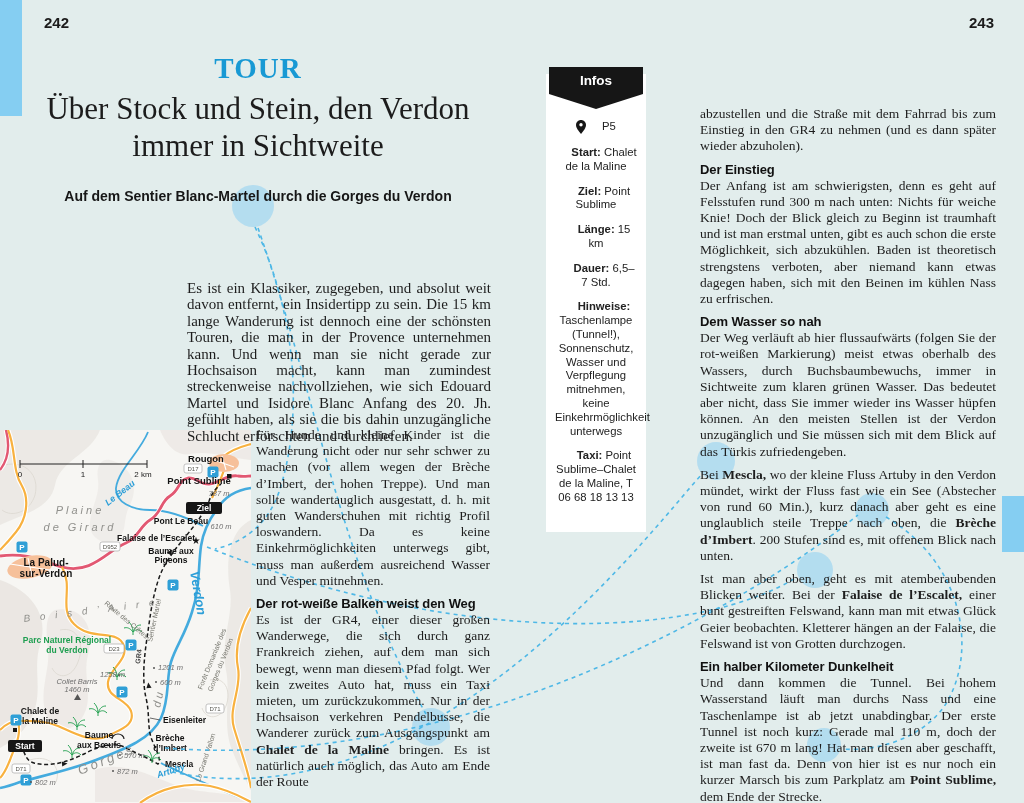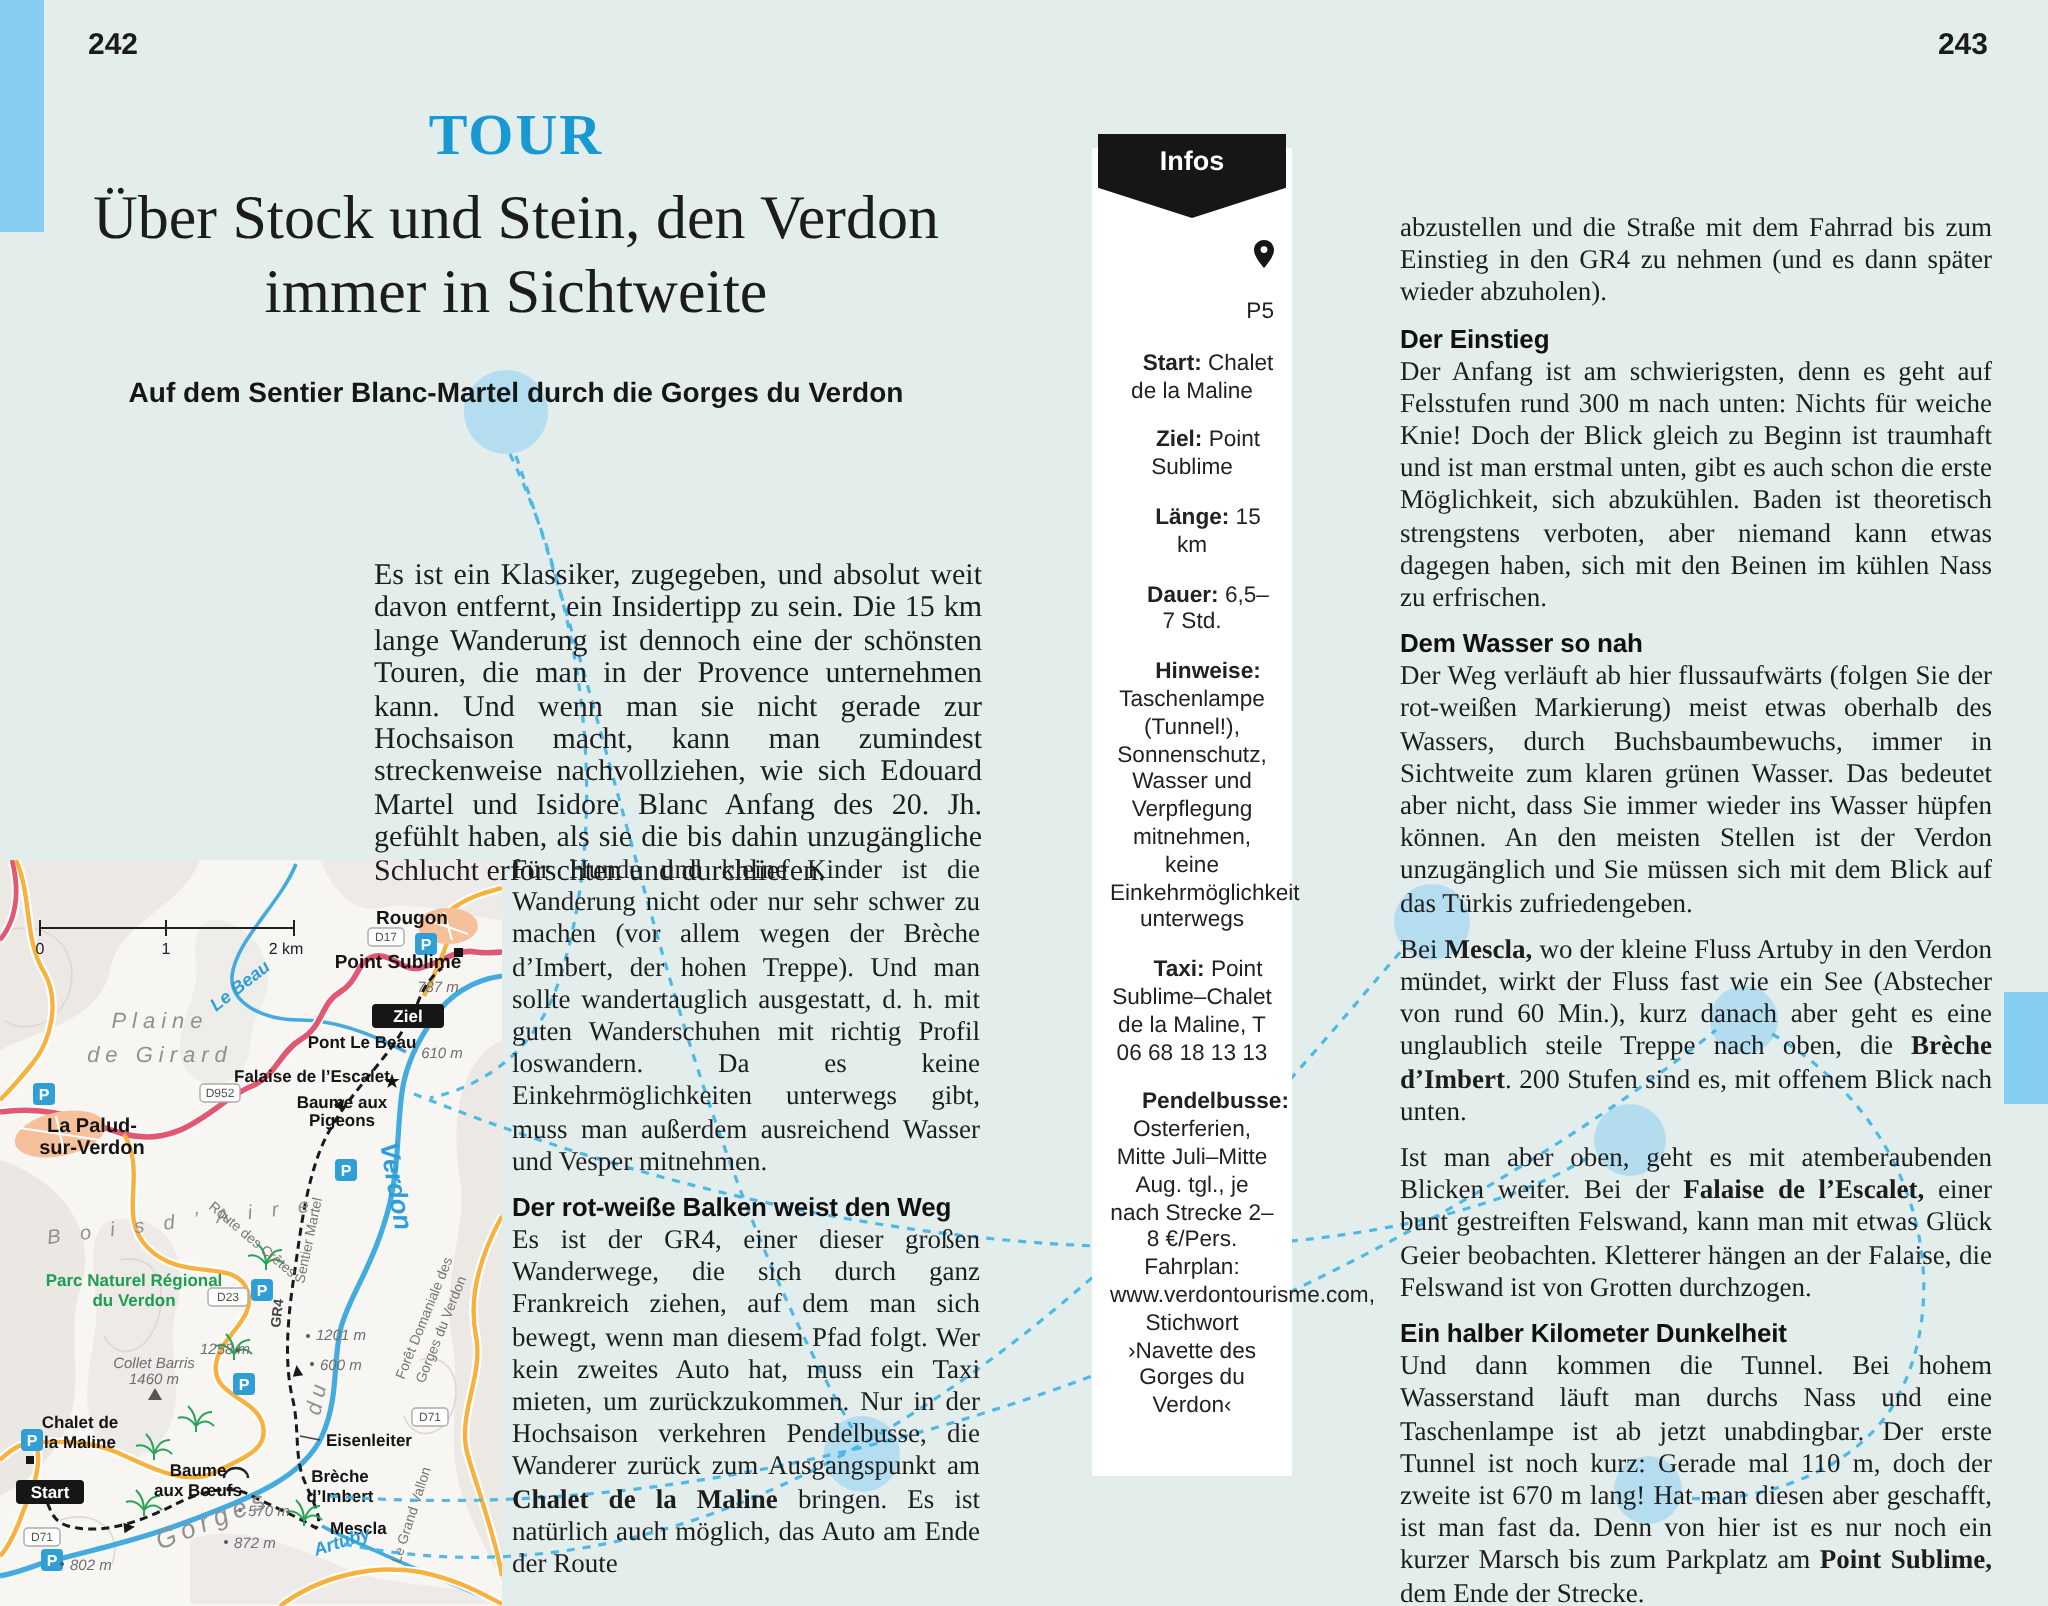--- a/index.html
+++ b/index.html
@@ -32,21 +32,21 @@
 
   
   #infobox{position:absolute;left:546px;top:74px;width:100px;z-index:10;
            background:#ffffff;padding:46px 9px 16px 9px;box-sizing:border-box;
            text-align:center;font:11.3px/13.8px "Liberation Sans",sans-serif;color:#222;}
   #ribbon{position:absolute;top:-7px;left:50%;width:94px;margin-left:-47px;height:42px;
           background:#161616;clip-path:polygon(0 0,100% 0,100% 64%,50% 100%,0 64%);
           color:#fff;font:bold 13.5px/27px "Liberation Sans",sans-serif;text-align:center;}
   .ib-field{margin-bottom:11px;}
   .ib-field b{font-weight:bold;padding-left:16px;}
-  #ib-pin-row{display:flex;justify-content:center;align-items:flex-end;gap:16px;margin:0 0 12px 0;flex-direction:column;}
+  #ib-pin-row{display:flex;justify-content:center;align-items:flex-start;gap:16px;margin:0 0 12px 0;}
 
   
   #map{position:absolute;left:0;top:430px;z-index:2;}
   #overlay{position:absolute;left:0;top:0;z-index:5;pointer-events:none;}
 
   
   text{font-family:"Liberation Sans",sans-serif;}
   .t-bold{font-size:8.5px;font-weight:bold;fill:#141414;}
   .t-bold10{font-size:10px;font-weight:bold;fill:#141414;}
   .t-bold9{font-size:9.5px;font-weight:bold;fill:#141414;}
@@ -130,21 +130,20 @@
       <circle cx="5" cy="4.8" r="1.7" fill="#ffffff"></circle>
     </svg>
     <span>P5</span>
   </div>
   <div class="ib-field"><b>Start:</b> <span>Chalet de la Maline</span></div>
   <div class="ib-field"><b>Ziel:</b> <span>Point Sublime</span></div>
   <div class="ib-field"><b>Länge:</b> <span>15 km</span></div>
   <div class="ib-field"><b>Dauer:</b> <span>6,5–7 Std.</span></div>
   <div class="ib-field"><b>Hinweise:</b> <span>Taschenlampe (Tunnel!), Sonnenschutz, Wasser und Verpflegung mitnehmen, keine Einkehrmöglichkeit unterwegs</span></div>
   <div class="ib-field"><b>Taxi:</b> <span>Point Sublime–Chalet de la Maline, T 06 68 18 13 13</span></div>
-  <div class="ib-field"><b>Pendelbusse:</b> <span>Osterferien, Mitte Juli–Mitte Aug. tgl., je nach Strecke 2–8 €/Pers. Fahrplan: www.verdontourisme.com, Stichwort ›Navette des Gorges du Verdon‹</span></div>
 </div>
 
 <svg id="map" width="251" height="373" viewBox="0 0 251 373">
   <defs>
     <g id="palm" stroke="#2aa355" stroke-width="1" fill="none">
       <path d="M0,0 L0,3"></path>
         <path d="M0,0 C-3,-4 -6,-5 -9,-4"></path>
         <path d="M0,0 C0,-5 -2,-8 -4,-10"></path>
       <path d="M0,0 C2,-5 4,-7 8,-7"></path>
         <path d="M0,0 C3,-3 6,-3 9,0"></path>

